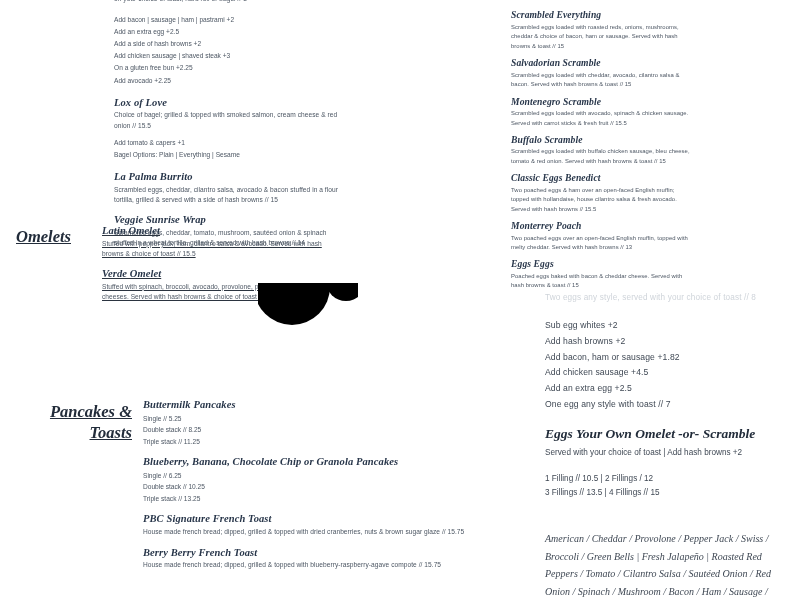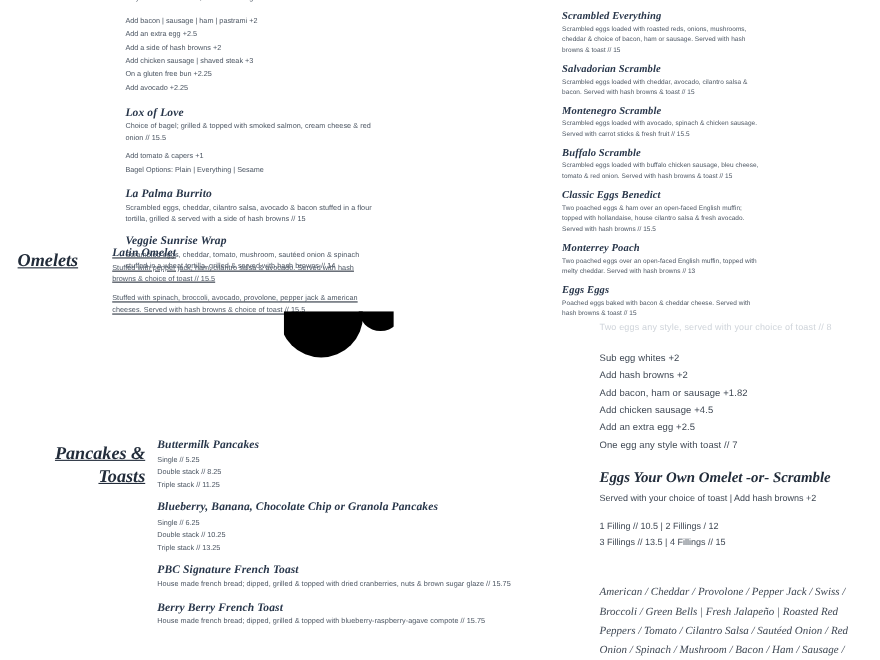--- a/index.html
+++ b/index.html
@@ -225,20 +225,21 @@
 
 <div id="omelets-section">
   <div id="omelets-heading" class="section-head">Omelets</div>
 
   <div id="omelets-items">
     <div>
       <div class="item-title">Latin Omelet</div>
       <div class="item-desc">Stuffed with pepper jack, ham, cilantro salsa &amp; avocado. Served with hash browns &amp; choice of toast // 15.5</div>
     </div>
     <div>
+      <div class="item-title">Verde Omelet</div>
       <div class="item-desc">Stuffed with spinach, broccoli, avocado, provolone, pepper jack &amp; american cheeses. Served with hash browns &amp; choice of toast // 15.5</div>
     </div>
   </div>
 </div>
 
 <div id="mustache">
   <svg width="100" height="48" viewBox="0 0 100 48" xmlns="http://www.w3.org/2000/svg" aria-hidden="true">
     <ellipse cx="34" cy="4" rx="38" ry="38" fill="#000000"></ellipse>
     <ellipse cx="88" cy="-2" rx="20" ry="20" fill="#000000"></ellipse>
   </svg>

